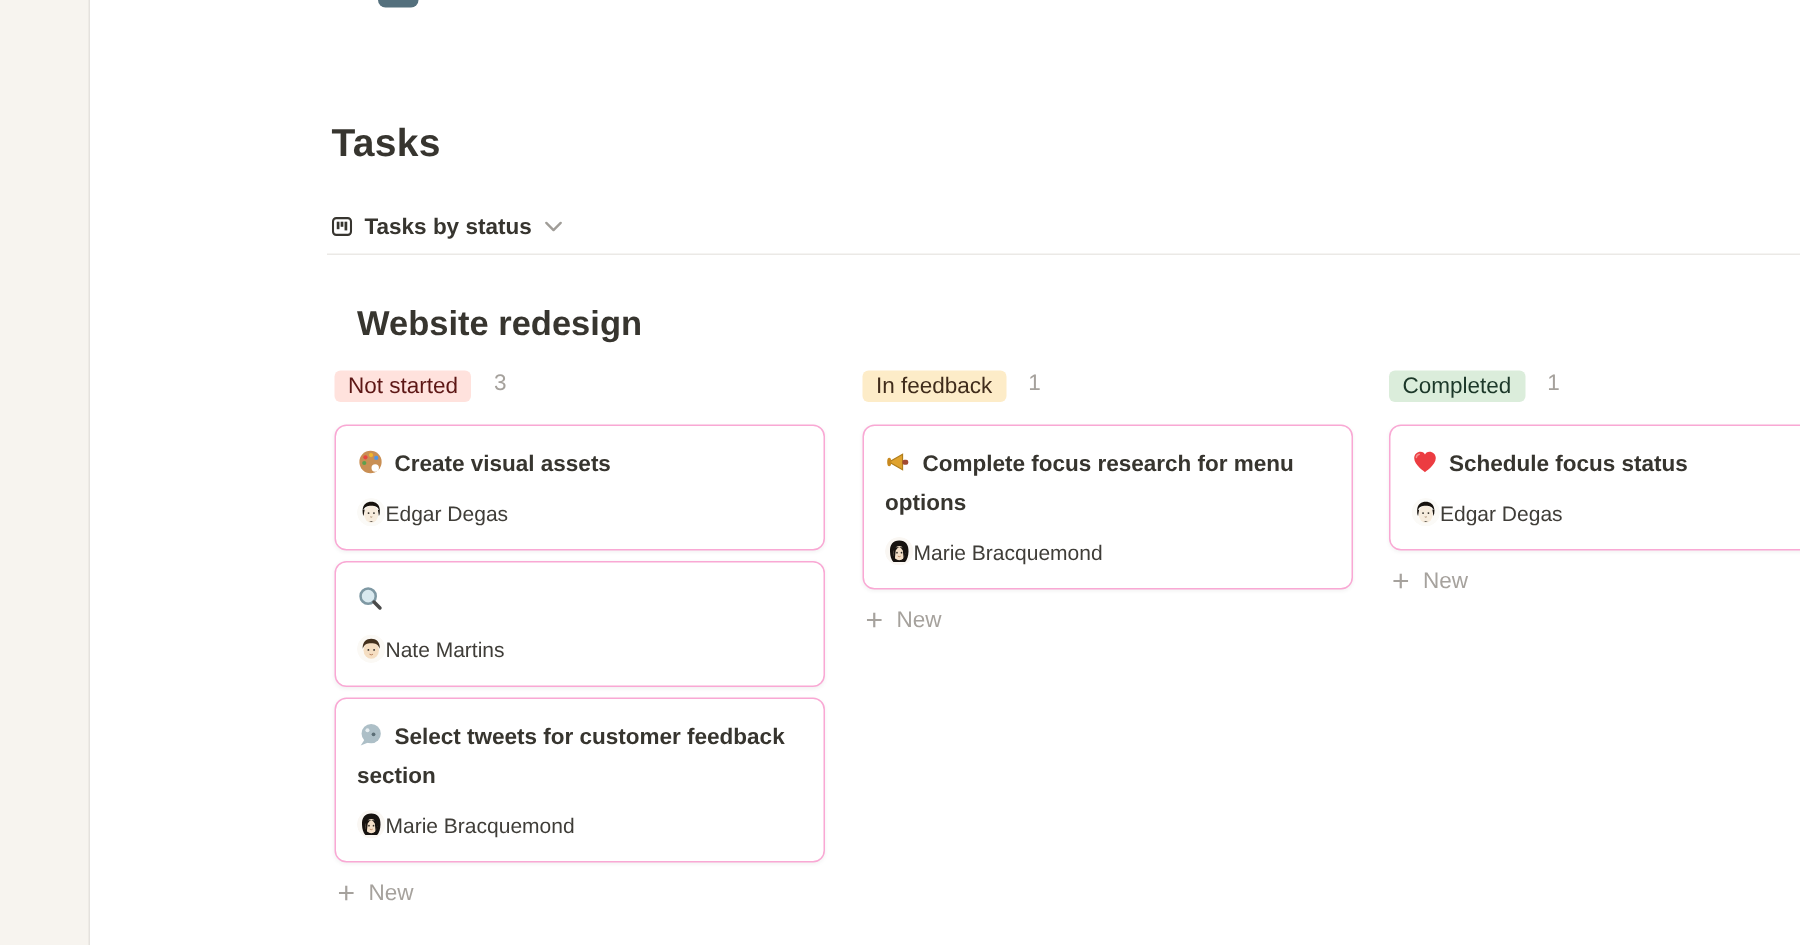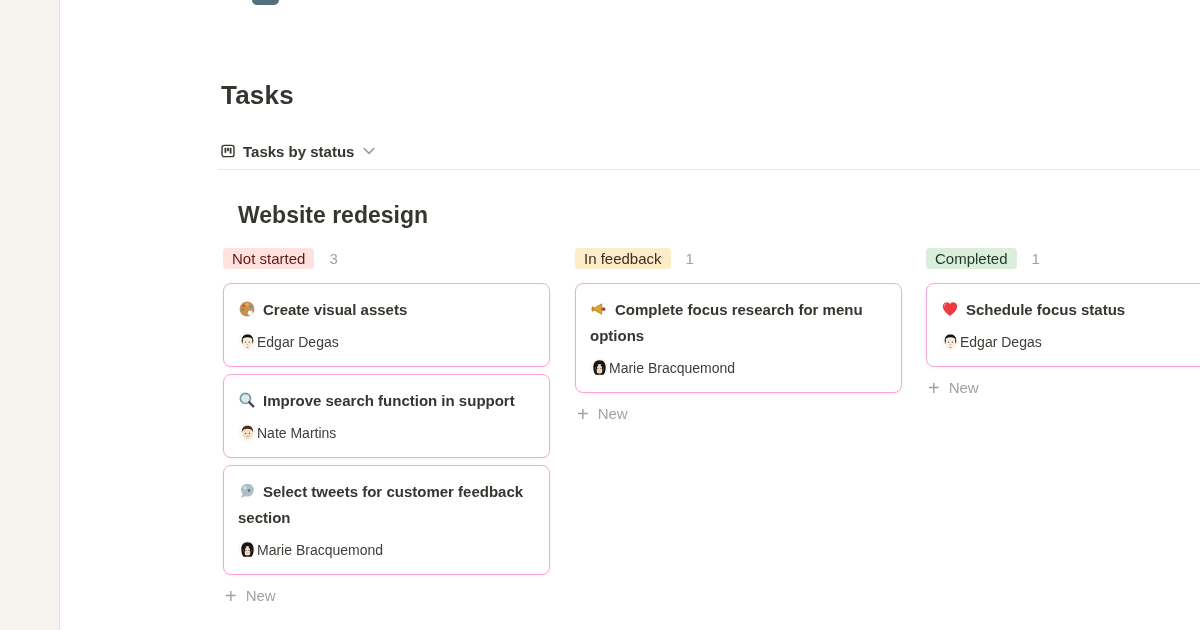--- a/index.html
+++ b/index.html
@@ -30,21 +30,21 @@
   .view-tab .chev{display:flex;align-items:center;margin-left:1px;}
   .tabs-divider{
     position:absolute;left:218px;right:0;top:169px;height:1px;background:#EBE9E6;
   }
   .section-title{
     position:absolute;left:222px;top:186px;margin:16px;
     font-size:23px;font-weight:700;color:#37352F;
   }
   .board{position:absolute;left:0;top:247px;right:0;bottom:0;}
   .column{position:absolute;top:0;width:327px;}
-  .column-header{display:flex;align-items:center;gap:15px;height:22px;margin-bottom:14px;}
+  .column-header{display:flex;align-items:flex-start;gap:15px;height:22px;margin-bottom:14px;}
   .status-badge{
     display:inline-flex;align-items:center;height:21px;padding:0 9px;
     border-radius:4px;font-size:15px;font-weight:500;cursor:pointer;white-space:nowrap;
   }
   .column-count{font-size:15px;color:#A5A19C;}
   .task-card{
     background:#fff;border:1px solid #f9a8d4;border-radius:8px;
     box-shadow:0 1px 3px rgba(15,15,15,0.06);
     padding:13px 14px 15px;margin-bottom:7px;cursor:pointer;
   }
@@ -120,21 +120,21 @@
               <path d="M8.2 16 Q10 17.6 11.8 16 Q10 16.7 8.2 16 Z" fill="#241E17"></path>
             </svg>
           </span>
           <span>Edgar Degas</span>
         </div>
       </div>
       <div class="task-card">
         <div class="card-title"><span class="emoji"><svg viewBox="0 0 16 16">
               <circle cx="6.6" cy="6.6" r="4.5" fill="#D9E9EF" stroke="#7E98A3" stroke-width="1.5"></circle>
               <line x1="10.1" y1="10.1" x2="13.6" y2="13.6" stroke="#4A4A4A" stroke-width="2.1" stroke-linecap="round"></line>
-            </svg></span><span>Improve search function in support</span></div>
+            </svg></span></div>
         <div class="assignee">
           <span class="avatar">
             <svg viewBox="0 0 20 20">
               <circle cx="10" cy="10" r="10" fill="#FBF9F5"></circle>
               <ellipse cx="10" cy="11" rx="5.4" ry="6" fill="#F5DEC2"></ellipse>
               <path d="M4 10 C3.8 5 6.6 3 10 3 C13.4 3 16.2 5 16 10 C14.8 6.8 13 6.1 10 6.1 C7 6.1 5.2 6.8 4 10 Z" fill="#43301D"></path>
               <circle cx="8" cy="10.8" r="0.65" fill="#33302B"></circle>
               <circle cx="12" cy="10.8" r="0.65" fill="#33302B"></circle>
               <path d="M9 14 Q10 14.8 11 14" stroke="#B9825F" stroke-width="0.7" fill="none" stroke-linecap="round"></path>
             </svg>

